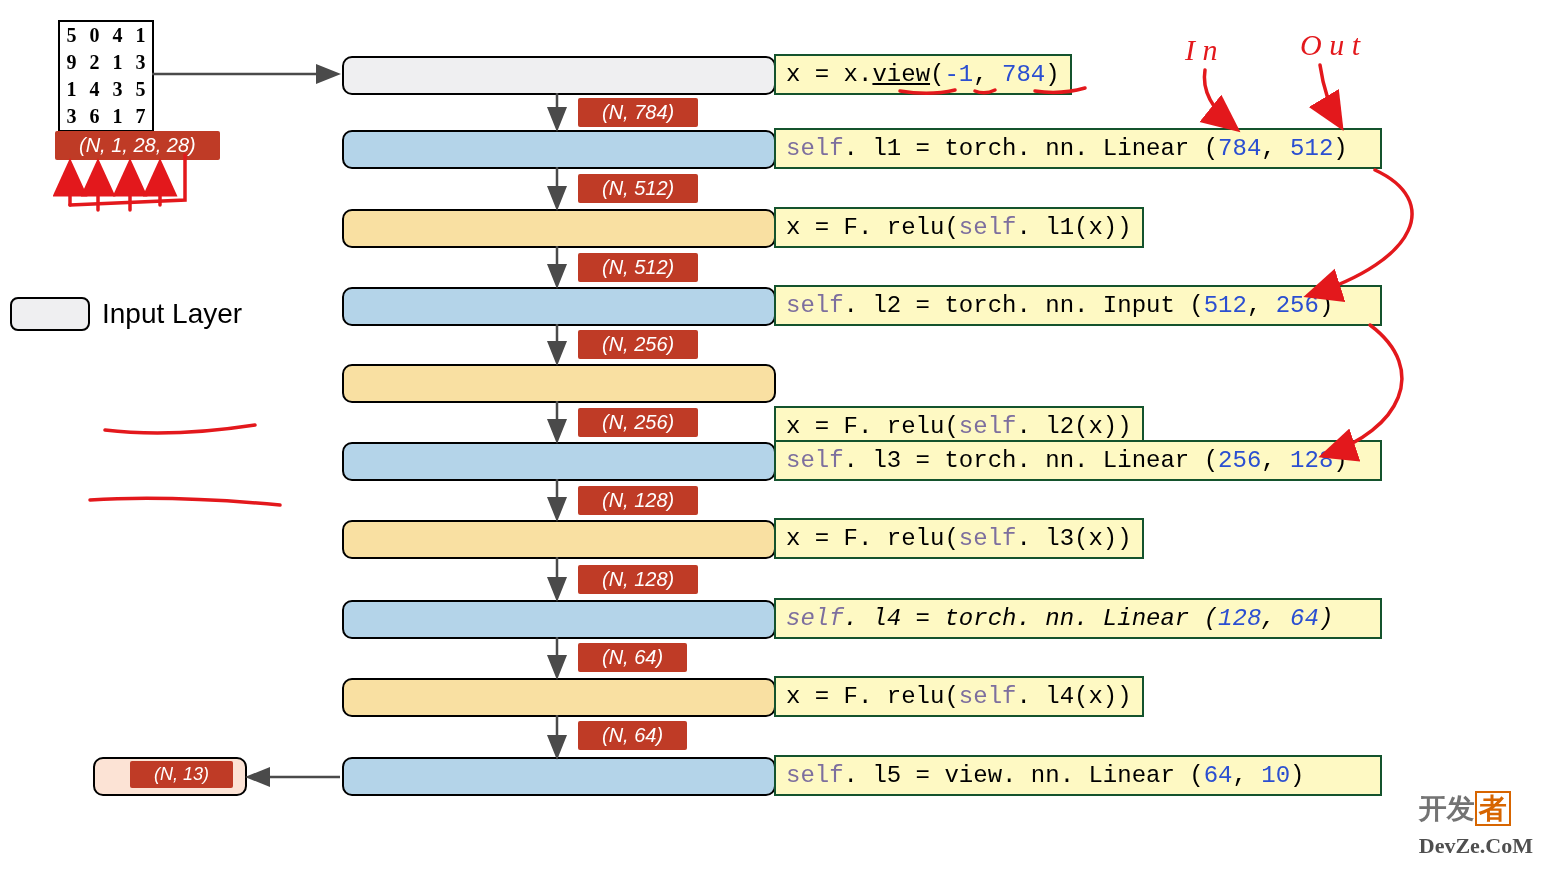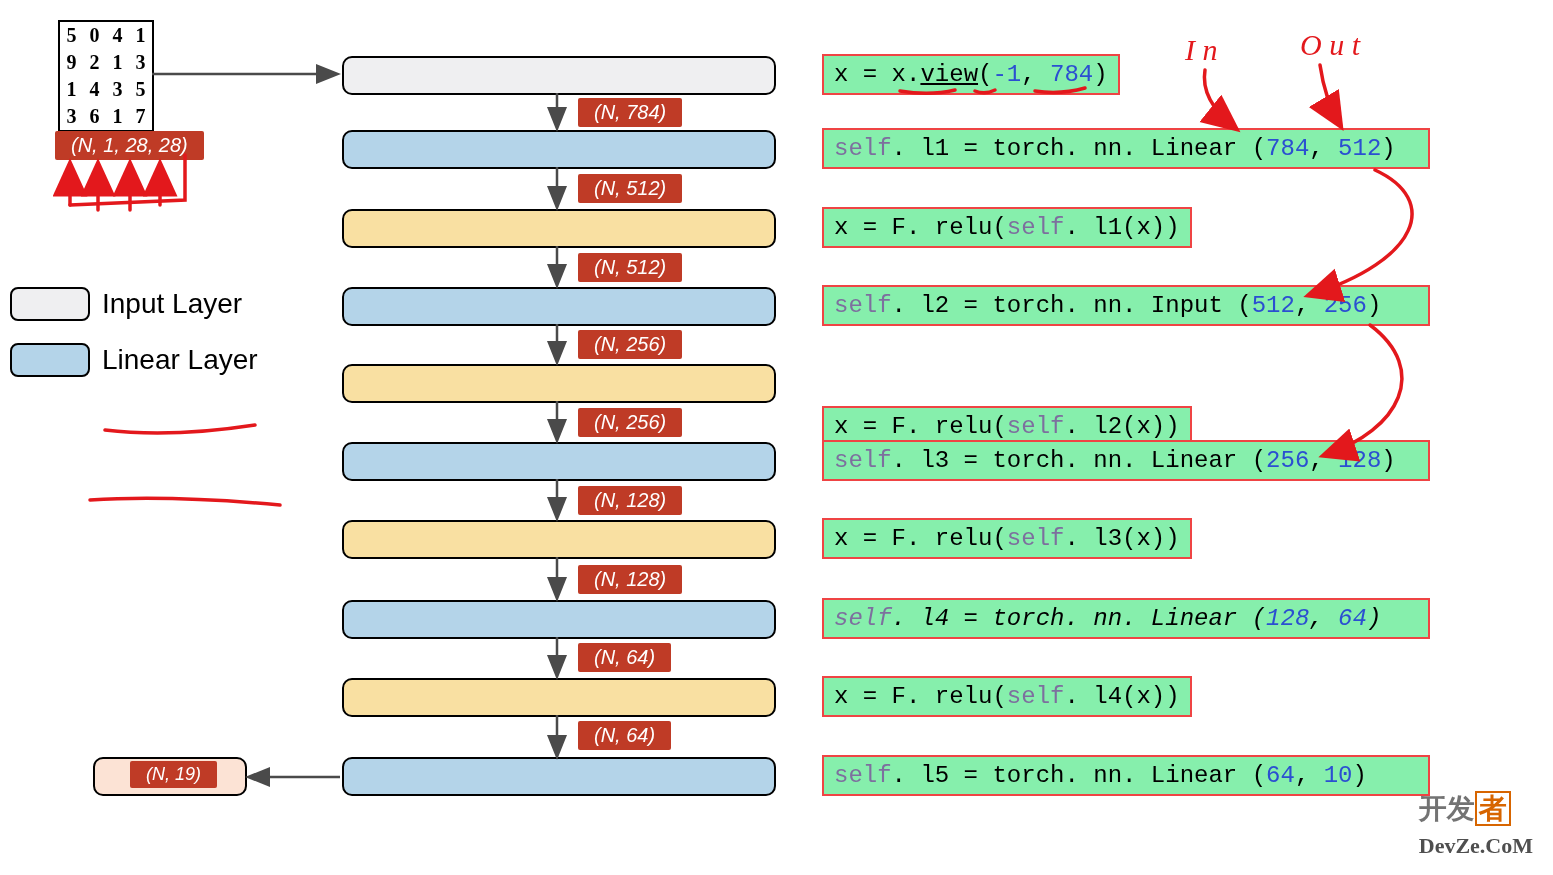--- a/index.html
+++ b/index.html
@@ -38,46 +38,46 @@
   .input-layer  { background: #efeff1; }
   .linear-layer { background: #b4d4e9; }
   .relu-layer   { background: #f9e0a2; }
   .output-layer { background: #fce3d5; }
   .shape-tag {
     position: absolute;
     background: #bf3b26;
     color: #fff;
     font-size: 20px;
     font-style: italic;
-    padding: 3px 16px;
+    padding: 3px 24px;
     border-radius: 2px;
     white-space: nowrap;
   }
   .code-box {
     position: absolute;
-    left: 822px;
-    border: 2px solid #ef4444;
-    background: #86efac;
+    left: 774px;
+    border: 2px solid #14532d;
+    background: #fef9c3;
     font-family: "Courier New", monospace;
     font-size: 24px;
     padding: 5px 10px;
     white-space: nowrap;
   }
   .kw-self { color: #7d6f9e; }
   .kw-num  { color: #2b4fd1; }
   .legend {
     position: absolute;
     left: 10px;
     top: 265px;
     font-size: 28px;
   }
   .legend .row {
     display: flex;
     align-items: center;
-    margin: 22px 0;
+    margin: 32px 0;
   }
   .legend .swatch {
     width: 76px;
     height: 30px;
     border: 2px solid #000;
     border-radius: 8px;
     margin-right: 12px;
   }
   svg.overlay {
     position: absolute;
@@ -154,21 +154,21 @@
 <div class="shape-tag" style="left:578px; top:98px;">(N, 784)</div>
 <div class="shape-tag" style="left:578px; top:174px;">(N, 512)</div>
 <div class="shape-tag" style="left:578px; top:253px;">(N, 512)</div>
 <div class="shape-tag" style="left:578px; top:330px;">(N, 256)</div>
 <div class="shape-tag" style="left:578px; top:408px;">(N, 256)</div>
 <div class="shape-tag" style="left:578px; top:486px;">(N, 128)</div>
 <div class="shape-tag" style="left:578px; top:565px;">(N, 128)</div>
 <div class="shape-tag" style="left:578px; top:643px;">(N, 64)</div>
 <div class="shape-tag" style="left:578px; top:721px;">(N, 64)</div>
 
-<div class="shape-tag" style="left:130px; top:761px; font-size:18px;">(N, 19)</div>
+<div class="shape-tag" style="left:130px; top:761px; font-size:18px;">(N, 13)</div>
 
 <div class="code-box" style="top:54px;">
   <span>x = x.</span><span style="text-decoration:underline">view</span><span>(</span><span class="kw-num">-1</span><span>,  </span><span class="kw-num">784</span><span>)</span>
 </div>
 <div class="code-box" style="top:128px; width:584px;">
   <span class="kw-self">self</span><span>. l1 = torch. nn. Linear (</span><span class="kw-num">784</span><span>,  </span><span class="kw-num">512</span><span>)</span>
 </div>
 <div class="code-box" style="top:207px;">
   <span>x = F. relu(</span><span class="kw-self">self</span><span>. l1(x))</span>
 </div>
@@ -184,31 +184,27 @@
 <div class="code-box" style="top:518px;font-family:Liberation Mono, monospace;">
   <span>x = F. relu(</span><span class="kw-self">self</span><span>. l3(x))</span>
 </div>
 <div class="code-box" style="top:598px; width:584px;font-style:italic;">
   <span class="kw-self">self</span><span>. l4 = torch. nn. Linear (</span><span class="kw-num">128</span><span>,  </span><span class="kw-num">64</span><span>)</span>
 </div>
 <div class="code-box" style="top:676px;">
   <span>x = F. relu(</span><span class="kw-self">self</span><span>. l4(x))</span>
 </div>
 <div class="code-box" style="top:755px; width:584px;">
-  <span class="kw-self">self</span><span>. l5 = torch. nn. Linear (</span><span class="kw-num">64</span><span>,  </span><span class="kw-num">10</span><span>)</span>
+  <span class="kw-self">self</span><span>. l5 = view. nn. Linear (</span><span class="kw-num">64</span><span>,  </span><span class="kw-num">10</span><span>)</span>
 </div>
 
 <div class="legend">
   <div class="row">
       <div class="swatch input-layer"></div>
       <span>Input Layer</span>
-    </div>
-  <div class="row">
-      <div class="swatch linear-layer"></div>
-      <span>Linear Layer</span>
     </div>
 </div>
 
 <div class="logo">
   <span class="p1">开发</span><span class="p2" style="border:2px solid #d76500;padding:0 2px;">者</span><br>
   <span class="p3" style="font-size:22px;text-align:center;">DevZe.CoM</span>
 </div>
 
 <svg class="overlay">
   <defs>

